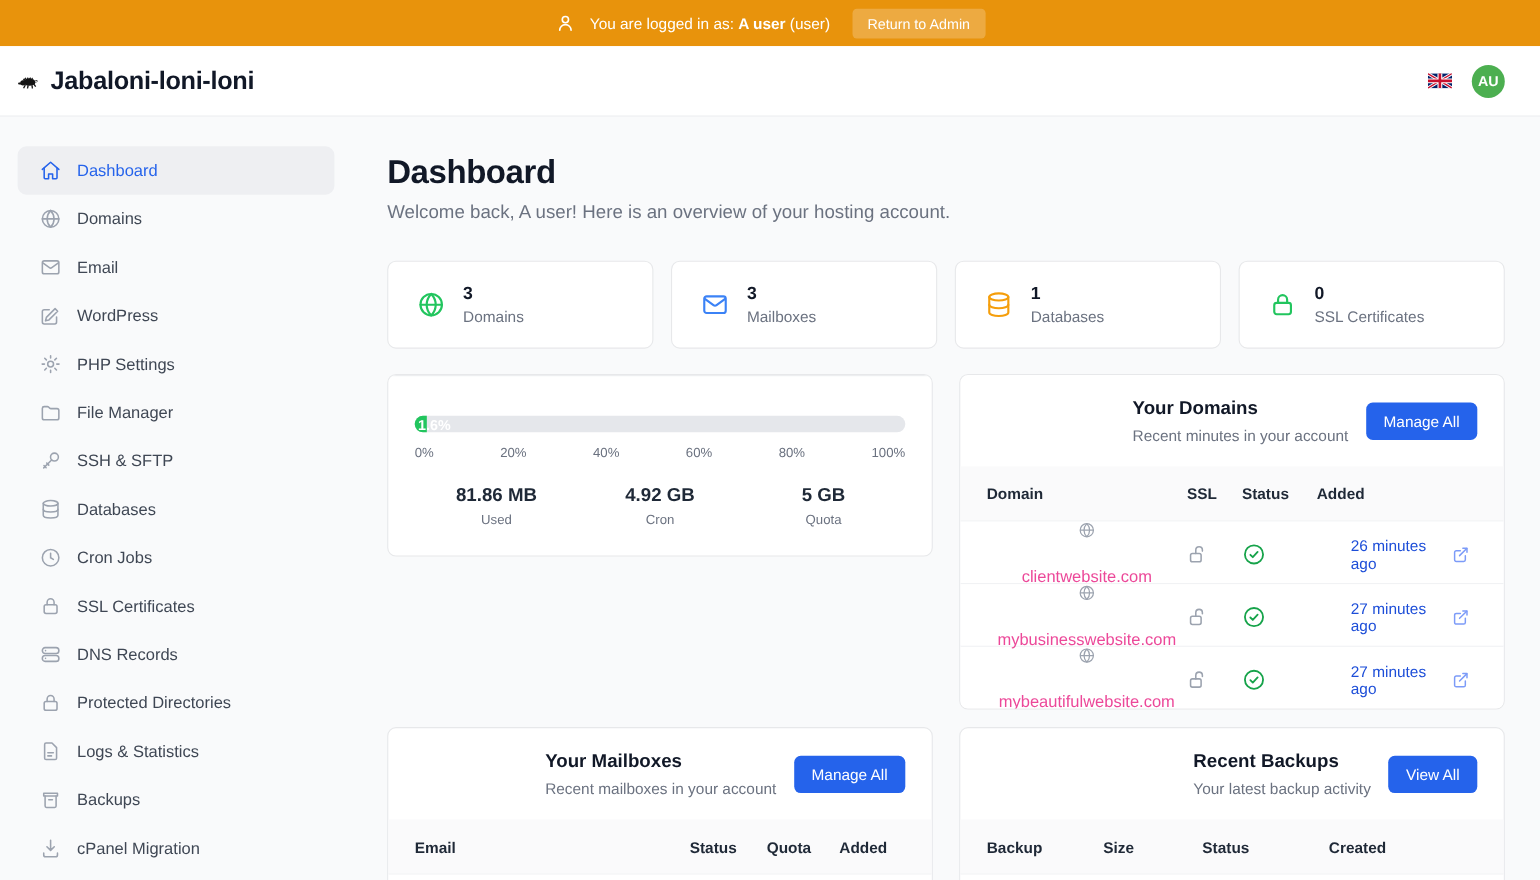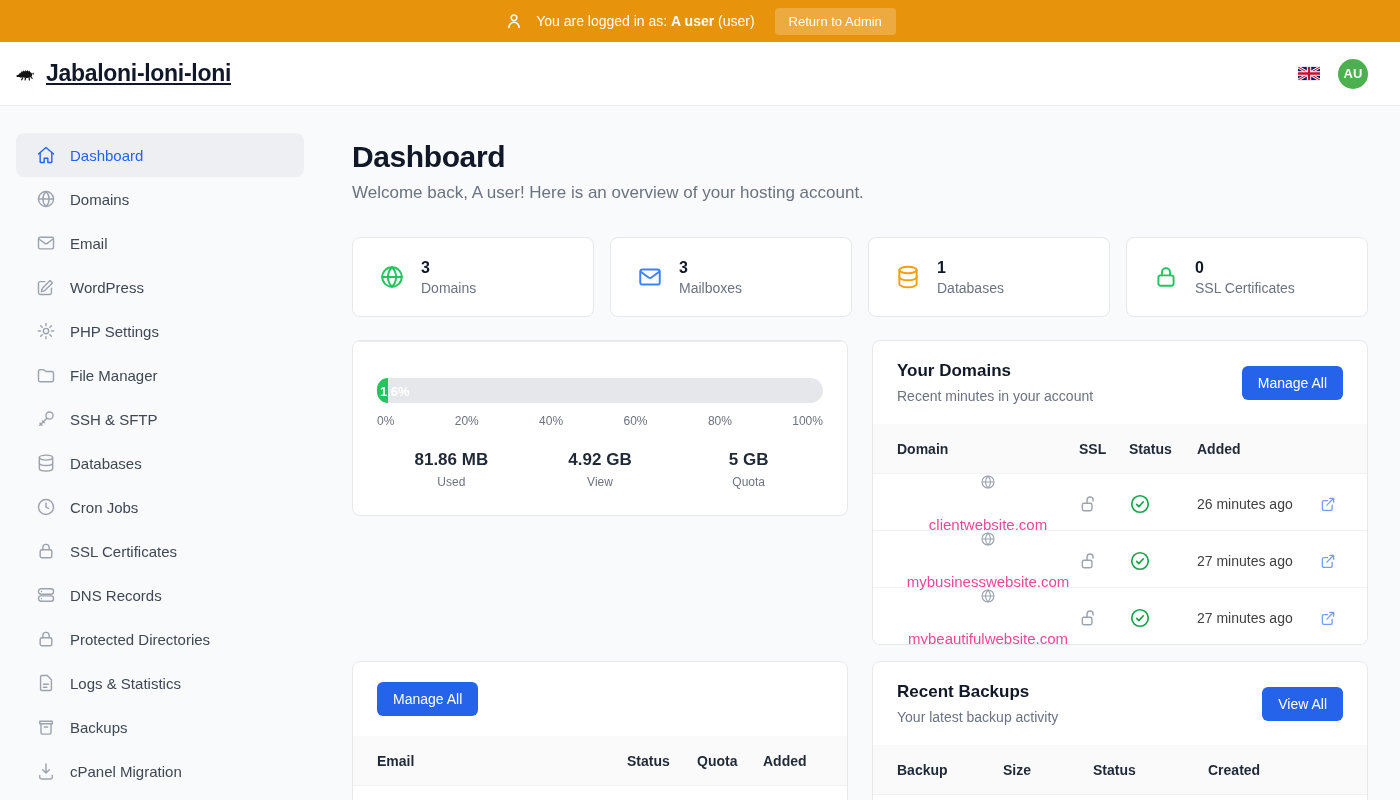--- a/index.html
+++ b/index.html
@@ -22,21 +22,21 @@
     font:inherit; font-size:13px; padding:6px 14px; border-radius:4px;
     cursor:pointer; margin-left:8px;
   }
 
   
   .header {
     height:64px; background:#fff; border-bottom:1px solid #ECEDEF;
     display:flex; align-items:center; justify-content:space-between;
     padding:0 16px 0 16px;
   }
-  .brand { display:flex; align-items:center; gap:10px;text-decoration:underline; }
+  .brand { display:flex; align-items:center; gap:10px; }
   .brand-title { font-size:23px; font-weight:700; letter-spacing:-0.3px; }
   .header-right { display:flex; align-items:center; gap:18px; padding-right:16px; }
   .flag { width:22px; height:15px; border-radius:2px; overflow:hidden; display:inline-block; }
   .avatar {
     width:30px; height:30px; border-radius:50%; background:#4CAF50;
     color:#fff; font-size:13px; font-weight:700;
     display:flex; align-items:center; justify-content:center; cursor:pointer;
   }
 
   
@@ -67,34 +67,34 @@
   .stat-icon svg { width:26px; height:26px; }
 
   
   .grid {
     display:grid; grid-template-columns:1fr 1fr; gap:16px 24px;
     margin-top:23px; align-items:start;
   }
   .card { background:#fff; border:1px solid #E7E8EA; border-radius:8px; overflow:hidden; }
   .card-head { padding:22px 24px 20px; }
   .card-head-row {
-    padding:20px 24px; display:flex; align-items:center; justify-content:space-between;
+    padding:20px 24px; display:flex; align-items:center; justify-content:flex-end;gap:16px;
   }
   .card-title { font-size:17px; font-weight:700; }
   .card-sub { font-size:14px; color:#6B7280; margin-top:7px; }
   .btn-primary {
     background:#2563EB; color:#fff; border:none; font:inherit; font-size:14px;
     font-weight:500; padding:9px 16px; border-radius:6px; cursor:pointer; white-space:nowrap;
   }
   .divider { border-top:1px solid #ECEDEF; }
 
   
   .disk-body { padding:36px 24px 26px; }
   .track {
-    position:relative; height:25px; background:#E5E7EB; border-radius:999px;text-align:right;
+    position:relative; height:15px; background:#E5E7EB; border-radius:999px;text-align:right;
   }
   .fill { height:100%; background:#22C55E; border-radius:999px 0 0 999px; min-width:11px; }
   .pct {
     position:absolute; left:3px; top:50%; transform:translateY(-50%);
     color:#fff; font-size:13px; font-weight:700; white-space:nowrap;
   }
   .scale { display:flex; justify-content:space-between; margin-top:11px; font-size:12px; color:#6B7280; }
   .disk-stats { display:flex; margin-top:22px; }
   .disk-stat { flex:1; text-align:center; }
   .disk-val { font-size:17px; font-weight:700; color:#1F2937; }
@@ -106,21 +106,21 @@
   .trow { height:57px; border-top:1px solid #F1F2F4; font-size:14px; background:#fff; }
   .dom-cols { grid-template-columns:1fr 50px 68px 122px 24px; }
   .mail-cols { grid-template-columns:1fr 70px 66px 60px; }
   .bak-cols { grid-template-columns:1fr 90px 115px 135px; }
   .dom-cell { display:flex; align-items:center; gap:26px; font-size:15px; font-weight:500; color:#ec4899;flex-direction:column; }
   .dom-cell .icon svg { width:16px; height:16px; }
   .cell-icon { color:#9CA3AF; }
   .check-icon { color:#16A34A; }
   .link-icon { color:#7C9BF8; cursor:pointer; }
   .link-icon svg { width:18px; height:18px; }
-  .added { color:#404040; }
+  .added { color:#1d4ed8;margin-left:31px; }
   .tall { min-height:186px; }
 </style>
 </head>
 <body>
 
 <div class="topbar">
   <span class="icon">
     <svg width="18" height="18" viewBox="0 0 24 24" fill="none" stroke="#fff" stroke-width="1.8" stroke-linecap="round">
       <circle cx="12" cy="8.2" r="3.4"></circle>
         <path d="M5.8 19.8a6.2 6.2 0 0 1 12.4 0"></path>
@@ -383,21 +383,21 @@
               <span>80%</span>
               <span>100%</span>
           </div>
           <div class="disk-stats">
             <div class="disk-stat">
               <div class="disk-val">81.86 MB</div>
               <div class="disk-lab">Used</div>
             </div>
             <div class="disk-stat">
               <div class="disk-val">4.92 GB</div>
-              <div class="disk-lab">View</div>
+              <div class="disk-lab">Cron</div>
             </div>
             <div class="disk-stat">
               <div class="disk-val">5 GB</div>
               <div class="disk-lab">Quota</div>
             </div>
           </div>
         </div>
       </div>
 
       <div class="card">
@@ -508,20 +508,24 @@
                 <path d="M17.5 13.5v5a2 2 0 0 1-2 2h-9a2 2 0 0 1-2-2v-9a2 2 0 0 1 2-2h5"></path>
                 <path d="M14.5 4.5h5v5"></path>
                 <path d="m10.5 13.5 8.7-8.7"></path>
               </svg>
           </span>
         </div>
       </div>
 
       <div class="card tall">
         <div class="card-head-row">
+          <div>
+            <div class="card-title">Your Mailboxes</div>
+            <div class="card-sub">Recent mailboxes in your account</div>
+          </div>
           <button class="btn-primary">Manage All</button>
         </div>
         <div class="thead mail-cols">
           <span>Email</span>
             <span>Status</span>
             <span>Quota</span>
             <span>Added</span>
         </div>
         <div class="trow mail-cols"></div>
       </div>

